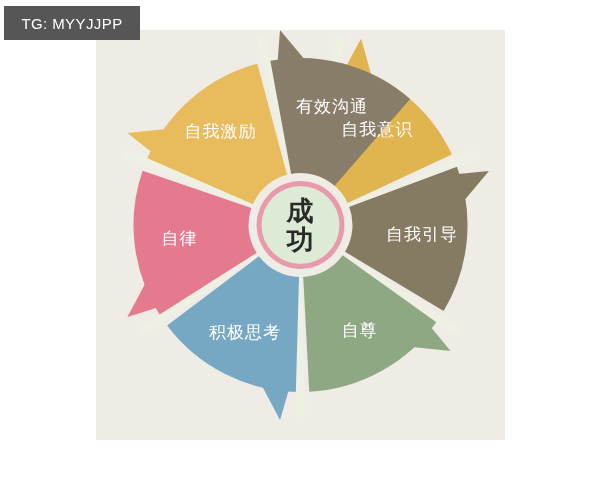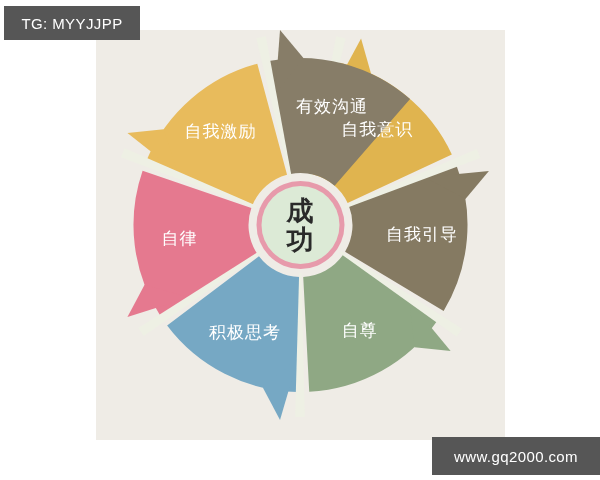--- a/index.html
+++ b/index.html
@@ -132,15 +132,14 @@
         <text class="petal-label" x="263.6467736700531" y="301.70360427100627">自尊</text>
         <text class="petal-label" x="149.1131590317753" y="303.7027959509809">积极思考</text>
         <text class="petal-label" x="83.40936949975872" y="209.868059895428">自律</text>
         <text class="petal-label" x="124.46079846315807" y="102.92543121282185">自我激励</text>
         <text class="petal-label" x="236.07592350250758" y="77.15704919273368">有效沟通</text>
       </g>
   </svg>
 
   <div class="watermark" id="watermark-top">TG: MYYJJPP</div>
 
-  <div class="watermark" id="watermark-bottom">www.gq2000.com</div>
 
 </div>
 
 </body></html>

